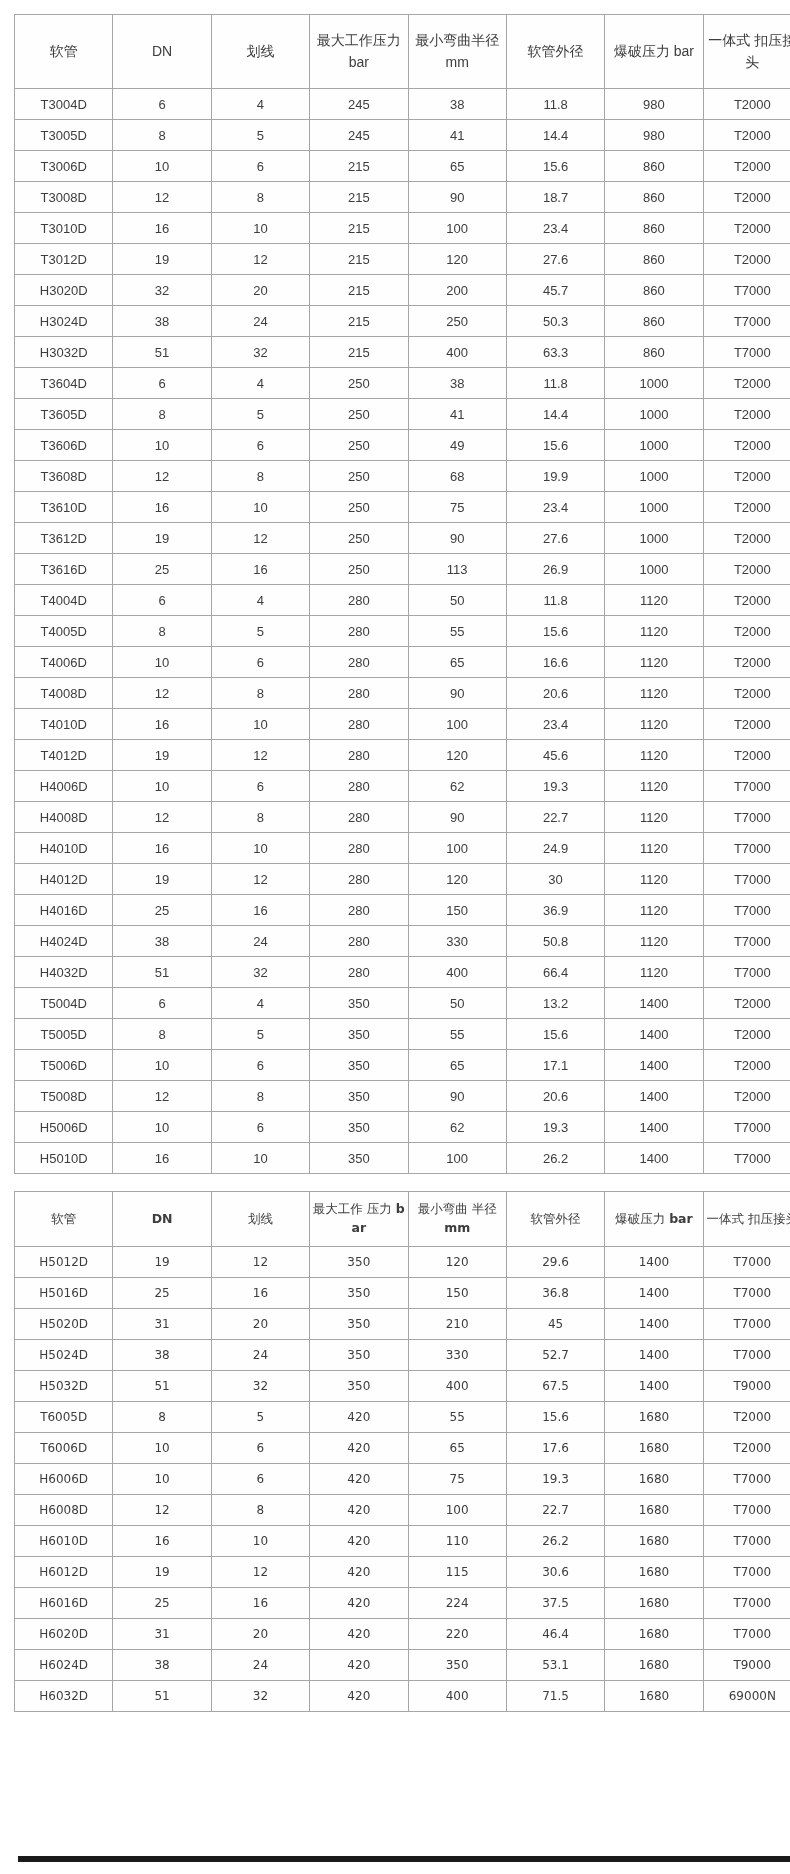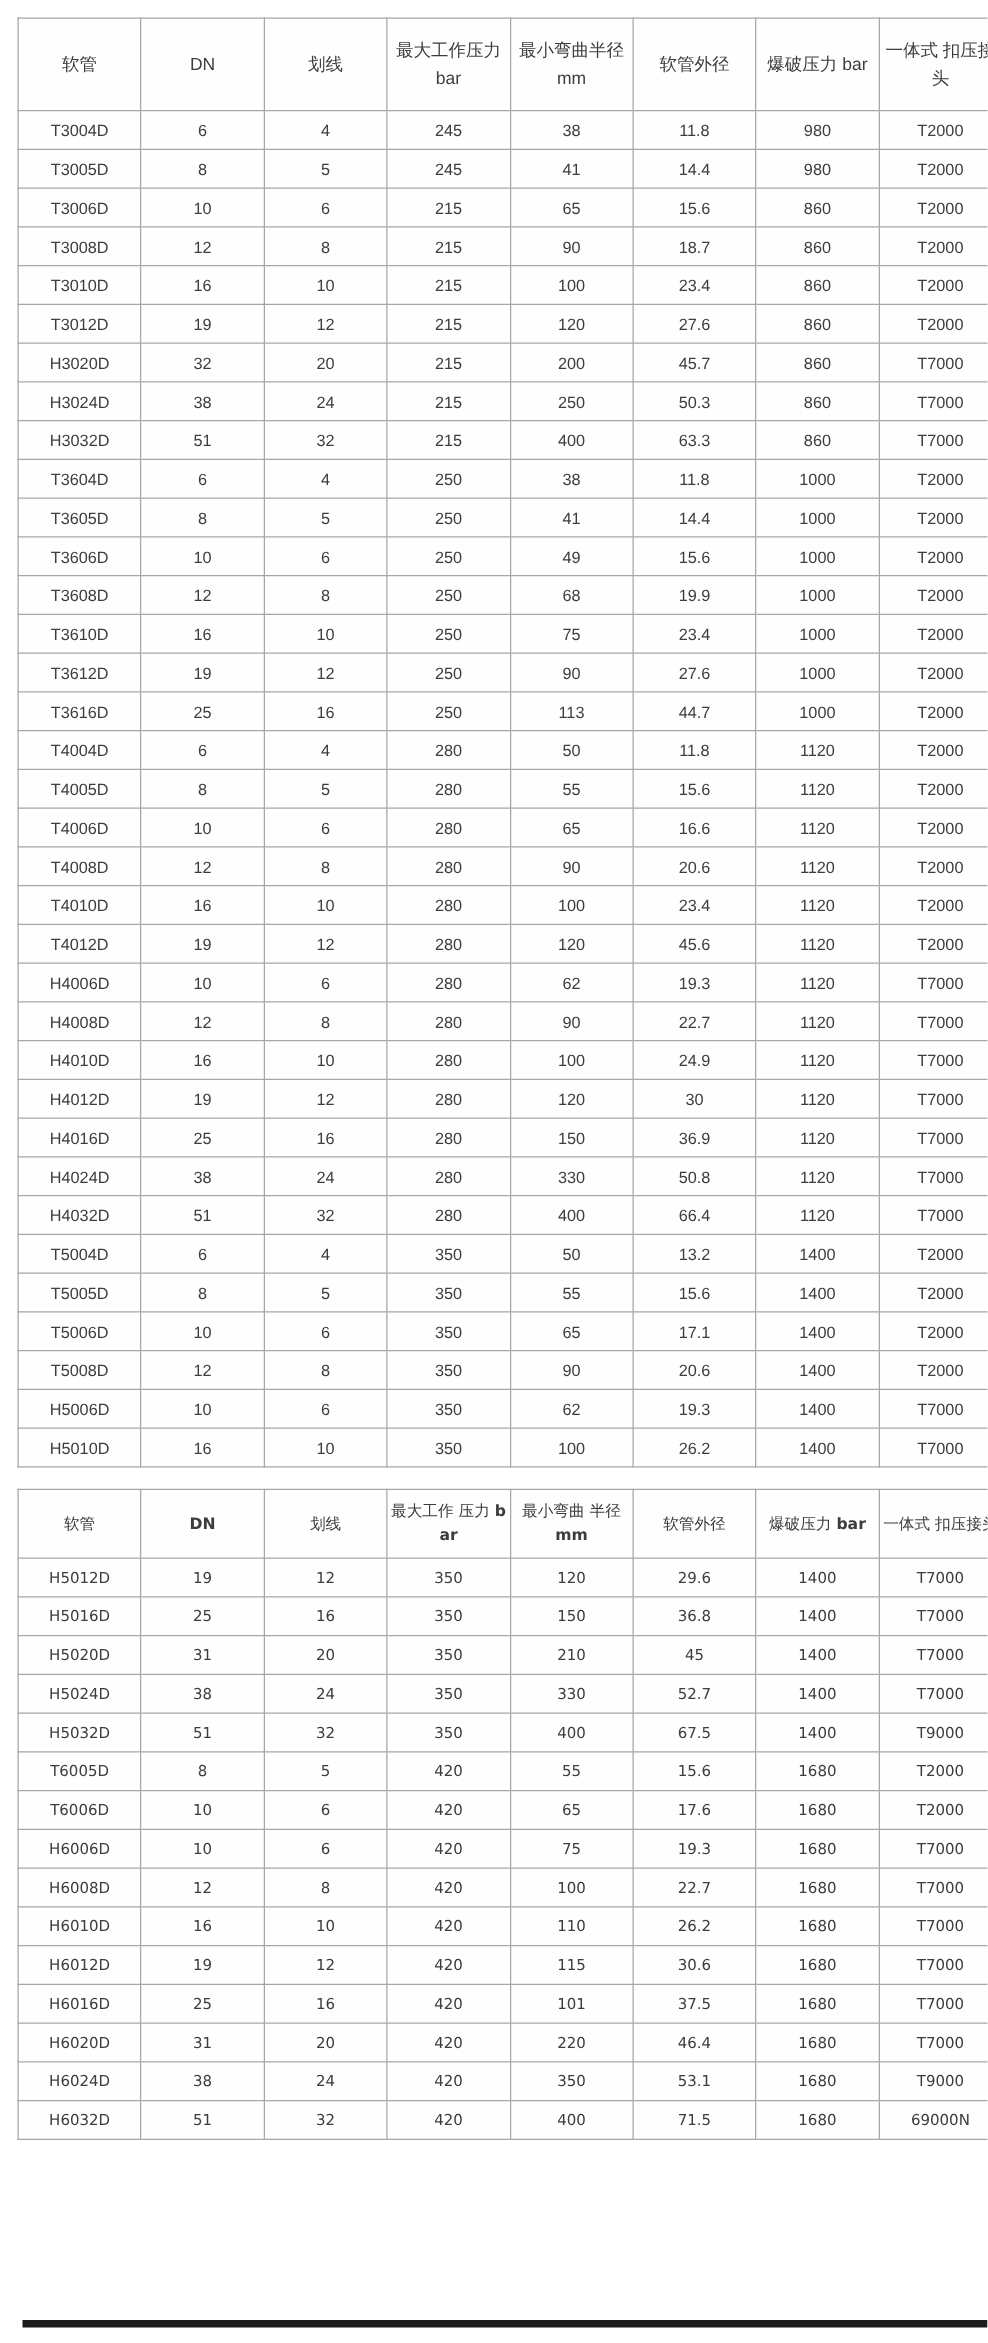--- a/index.html
+++ b/index.html
@@ -190,21 +190,21 @@
         <td>27.6</td>
         <td>1000</td>
         <td>T2000</td>
       </tr>
       <tr>
         <td>T3616D</td>
         <td>25</td>
         <td>16</td>
         <td>250</td>
         <td>113</td>
-        <td>44.7</td>
+        <td>26.9</td>
         <td>1000</td>
         <td>T2000</td>
       </tr>
       <tr>
         <td>T4004D</td>
         <td>6</td>
         <td>4</td>
         <td>280</td>
         <td>50</td>
         <td>11.8</td>
@@ -516,21 +516,21 @@
         <td>115</td>
         <td>30.6</td>
         <td>1680</td>
         <td>T7000</td>
       </tr>
       <tr>
         <td>H6016D</td>
         <td>25</td>
         <td>16</td>
         <td>420</td>
-        <td>101</td>
+        <td>224</td>
         <td>37.5</td>
         <td>1680</td>
         <td>T7000</td>
       </tr>
       <tr>
         <td>H6020D</td>
         <td>31</td>
         <td>20</td>
         <td>420</td>
         <td>220</td>

